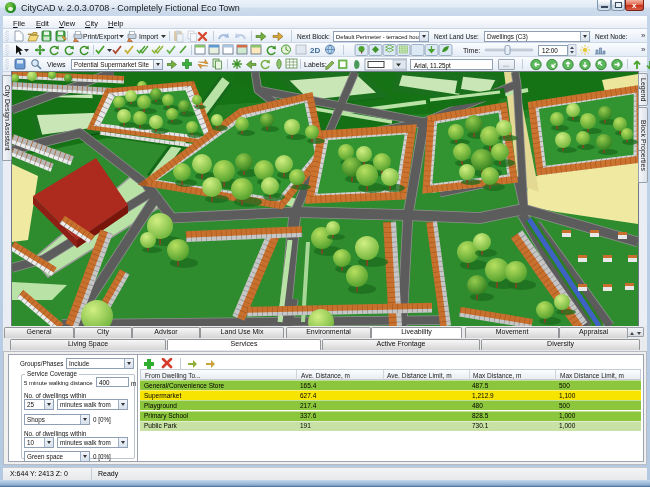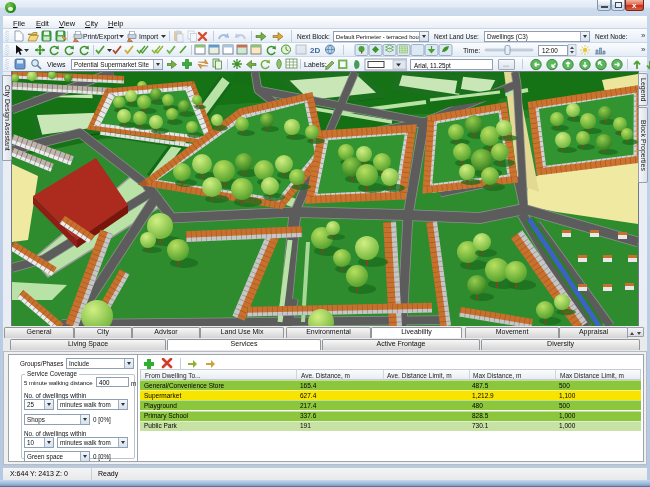--- a/index.html
+++ b/index.html
@@ -60,20 +60,21 @@
 #sbot { left:0px; top:480px; width:650px; height:7px; background:linear-gradient(180deg,#c6d8ee 0%,#a9c3df 45%,#8fb0d2 75%,#7b9ac0 100%); border-bottom:1px solid #54779e; box-sizing:border-box; }
 </style>
 </head>
 <body>
 <div id="win">
   <div style="position:absolute;left:0;top:0;width:650px;height:1px;background:#7d828a;"></div>
   <div style="position:absolute;left:0;top:0;width:1px;height:5px;background:#6d7278;"></div>
   <div style="position:absolute;right:0;top:0;width:1px;height:5px;background:#6d7278;"></div>
   <div id="title" class="abs">
     <div id="ticon"></div>
+    <div class="txt">CityCAD v. 2.0.3.0708 - Completely Fictional Eco Town</div>
   </div>
   <div class="winbtn" style="left:597px; width:14px;">
       <span style="position:absolute;left:3px;top:6px;width:7px;height:2px;background:#3a4a5c;"></span>
     </div>
   <div class="winbtn" style="left:611px; width:14px;">
       <span style="position:absolute;left:3px;top:2px;width:7px;height:6px;border:1px solid #3a4a5c;background:#e8eef5;"></span>
     </div>
   <div class="winbtn close" style="left:625px; width:19px;">
       <span style="position:absolute;left:6px;top:1px;color:#fff;font-size:8px;font-weight:bold;">x</span>
     </div>

